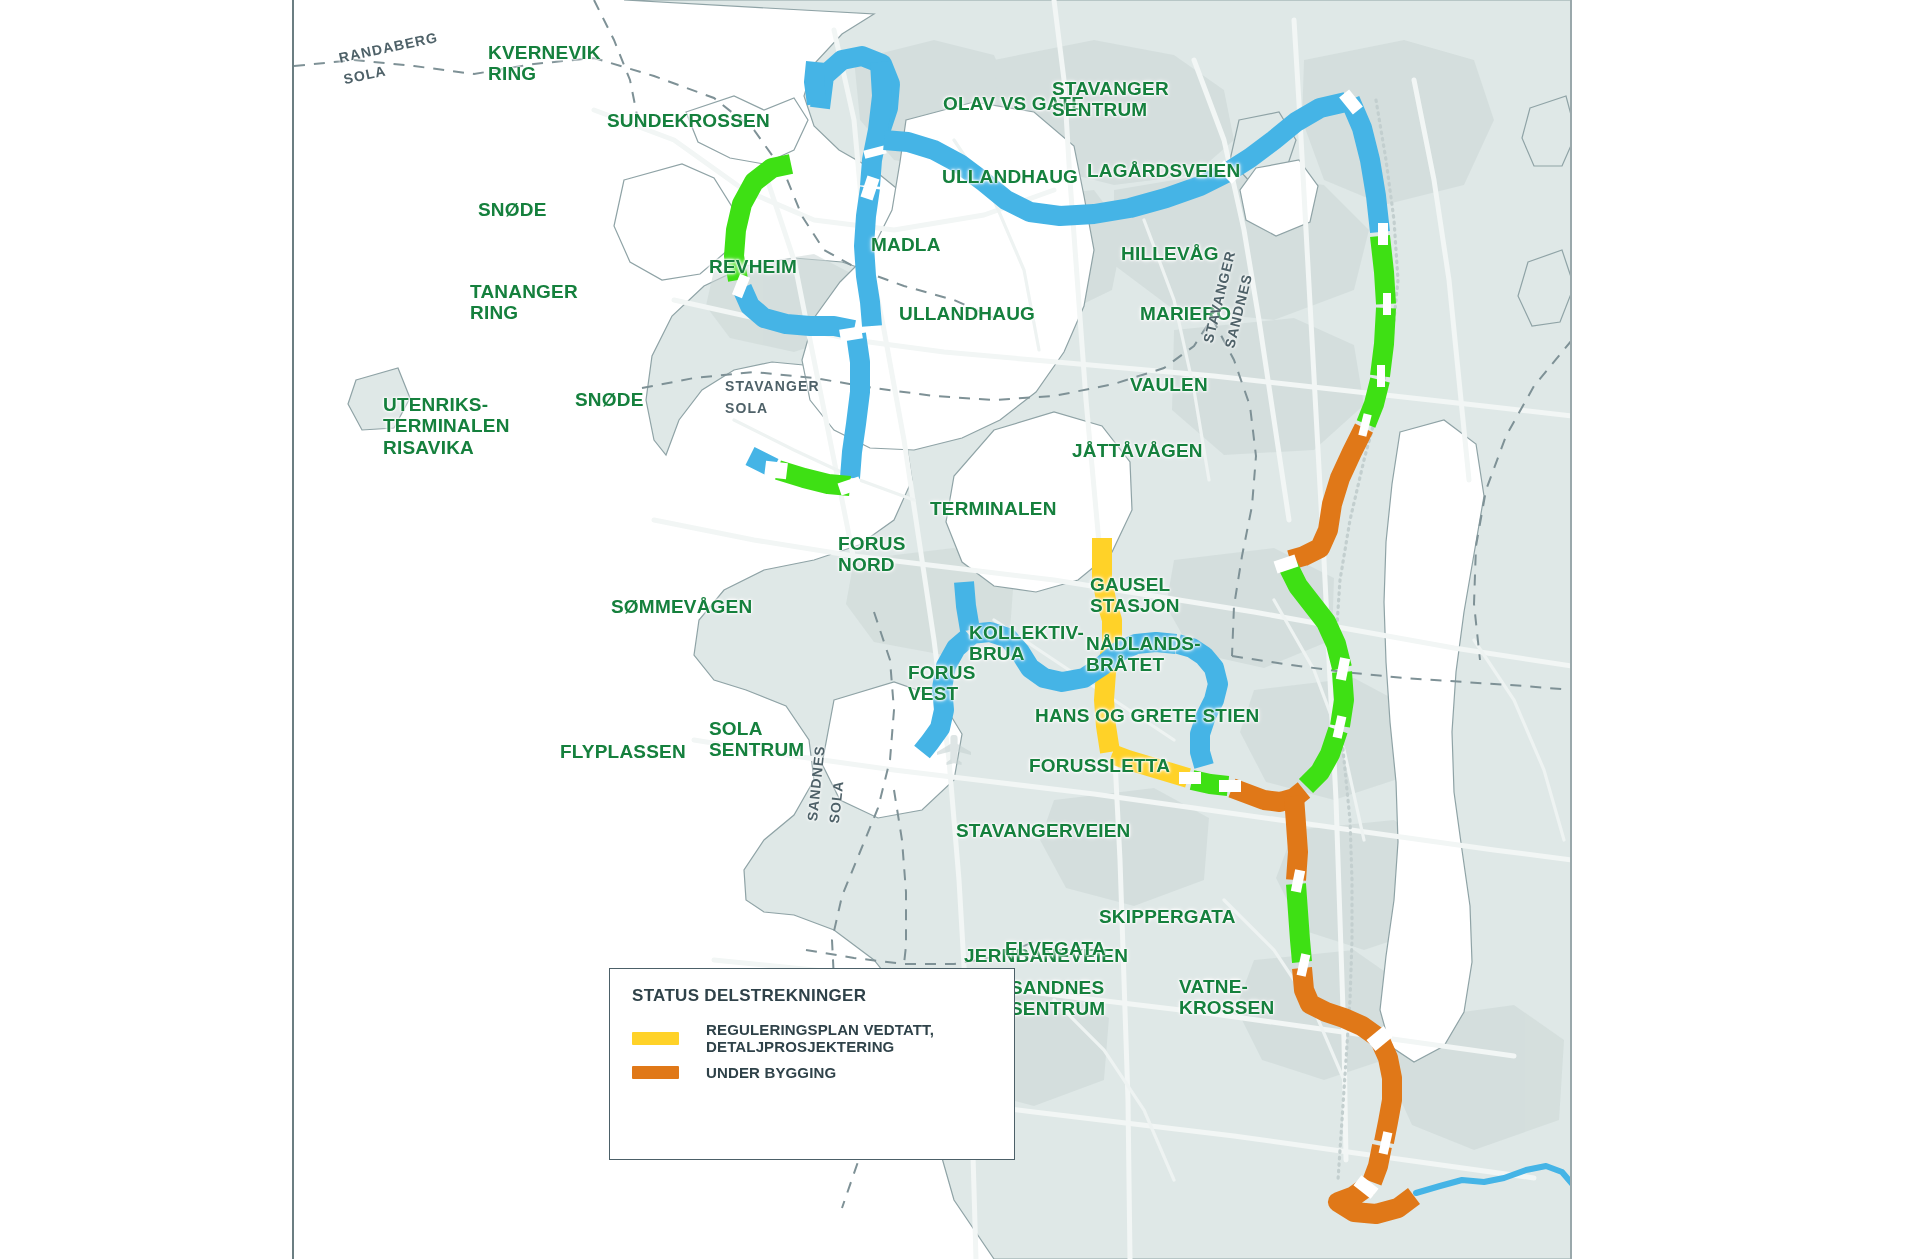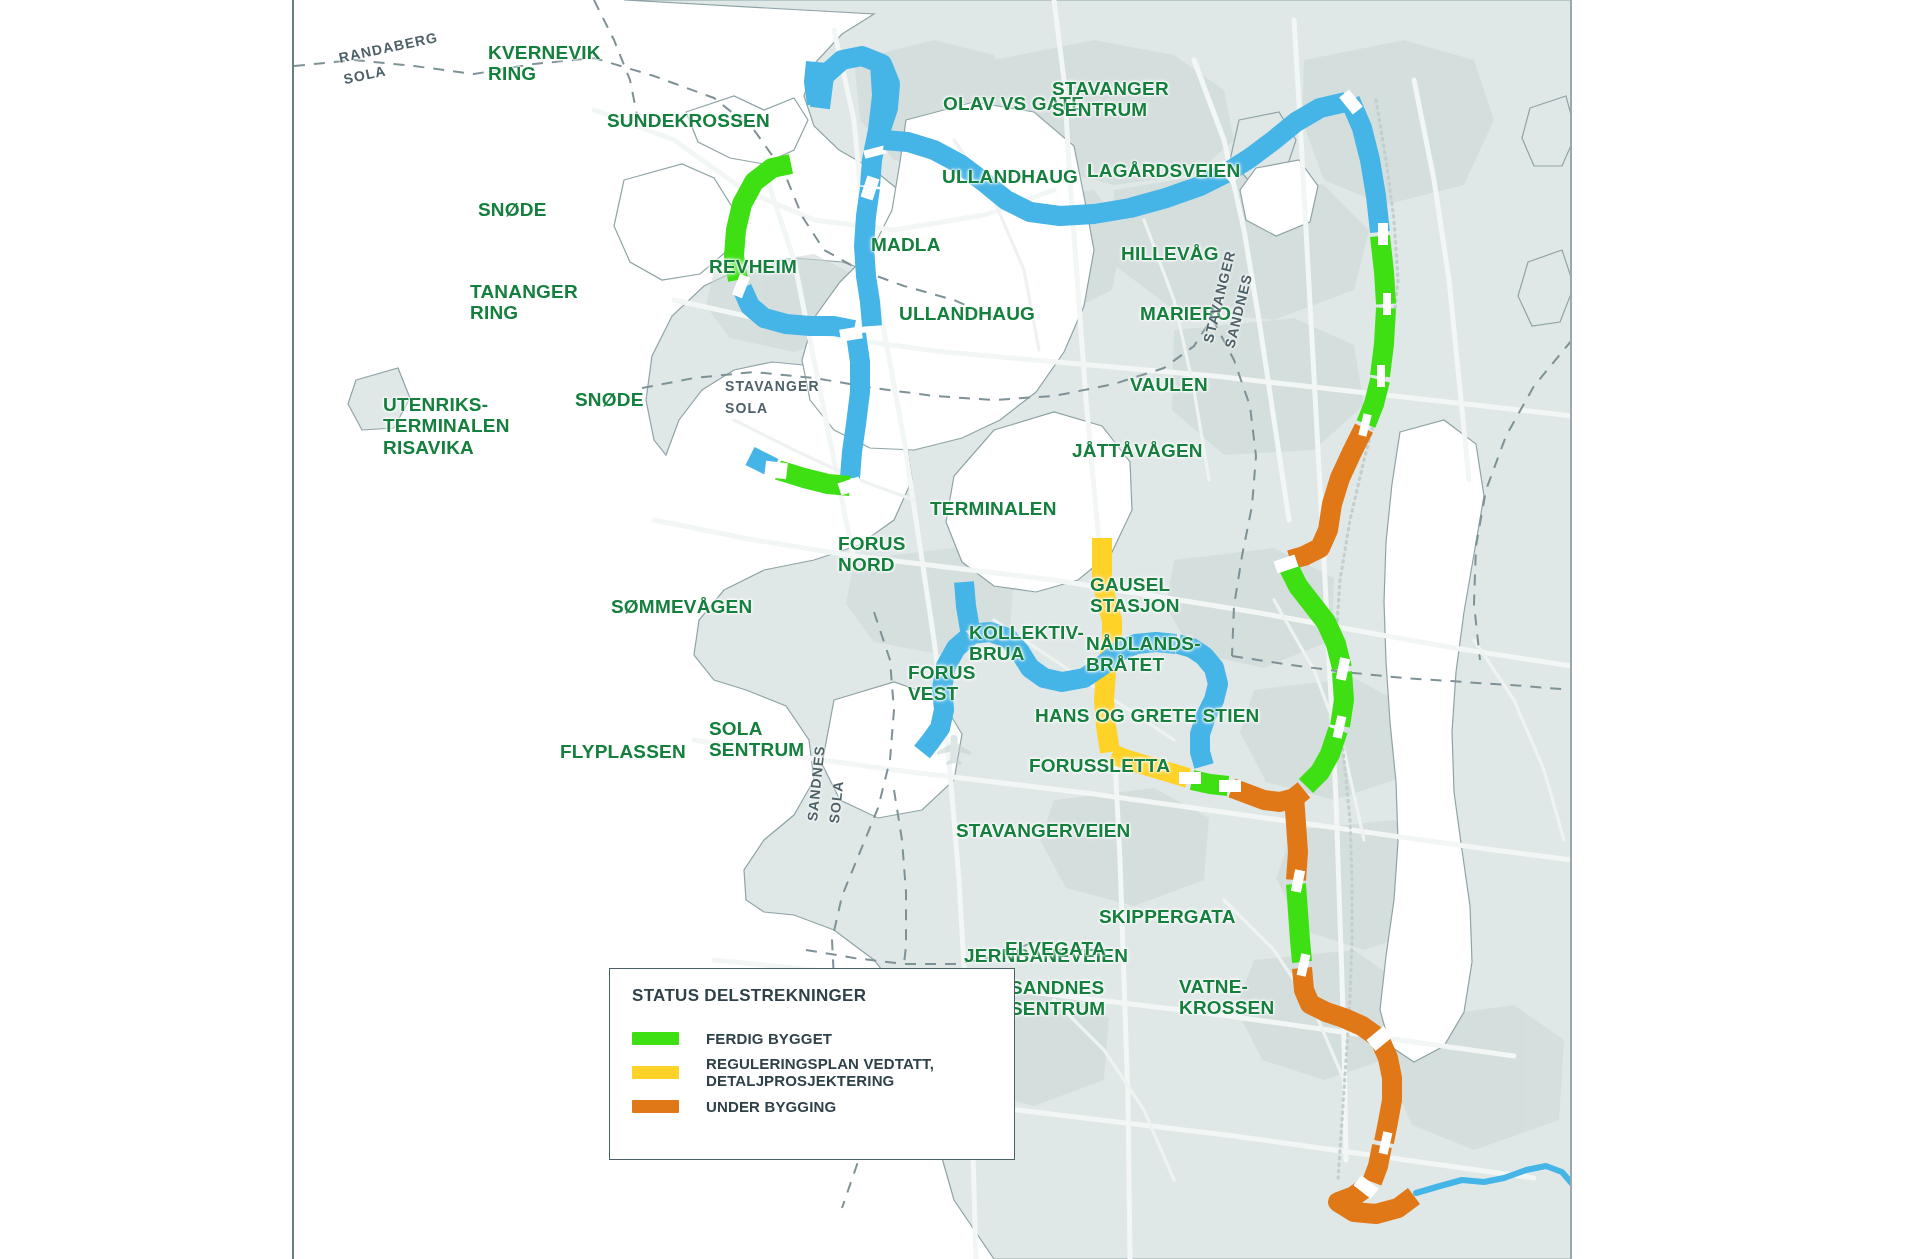--- a/index.html
+++ b/index.html
@@ -339,24 +339,20 @@
         <div class="muni" style="left: 904px; top: 340px; transform: rotate(-76deg); transform-origin: left top; line-height: 1.55;">STAVANGER
 SANDNES</div>
         <div class="muni" style="left: 508px; top: 820px; transform: rotate(-84deg); transform-origin: left top; line-height: 1.55;">SANDNES
 SOLA</div>
       </div>
 
     <div id="legend">
       <h1>STATUS DELSTREKNINGER</h1>
       <div id="legend-rows">
           <div class="legrow">
-            <span class="swatch" style="background: rgb(62, 224, 20);"></span>
-            <span class="legtxt">FERDIG BYGGET</span>
-          </div>
-          <div class="legrow">
             <span class="swatch" style="background: rgb(255, 210, 40);"></span>
             <span class="legtxt">REGULERINGSPLAN VEDTATT, DETALJPROSJEKTERING</span>
           </div>
           <div class="legrow">
             <span class="swatch" style="background: rgb(224, 120, 24);"></span>
             <span class="legtxt">UNDER BYGGING</span>
           </div>
         </div>
     </div>
 

